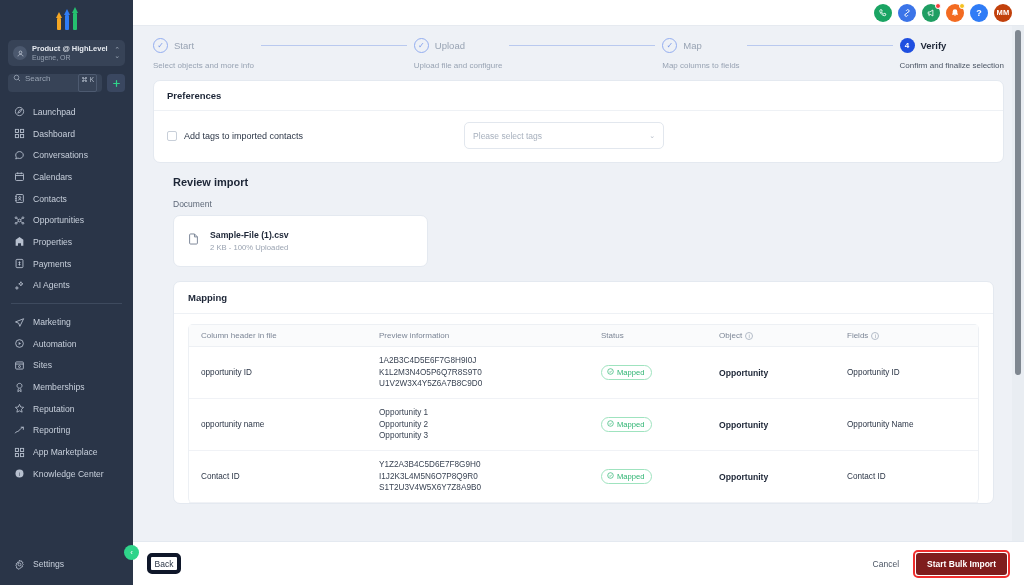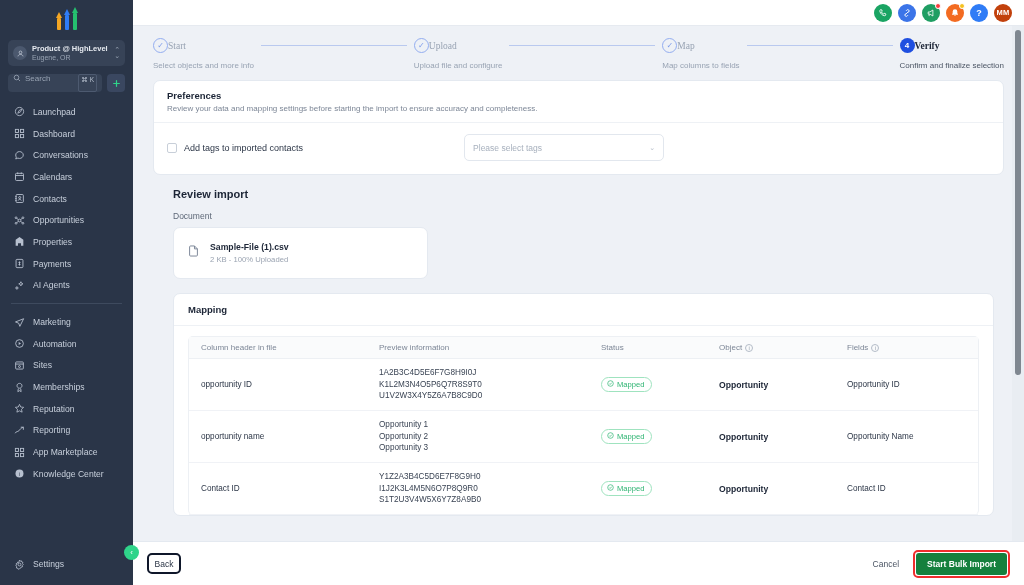--- a/index.html
+++ b/index.html
@@ -115,21 +115,21 @@
   .steps { display: flex; align-items: flex-start; }
   .step { display: flex; flex-direction: column; }
   .step-top { display: flex; align-items: center; }
   .circ {
     width: 15px; height: 15px; border-radius: 50%;
     display: flex; align-items: center; justify-content: center;
     font-size: 8px; flex: 0 0 15px;
   }
   .circ.done { border: 1.2px solid #94aef0; color: #7d9bea; background: transparent; }
   .circ.active { background: #1f4fe0; color: #fff; font-size: 8px; font-weight: bold; }
-  .step-label { font-size: 9.5px; margin-left: 0; white-space: nowrap; font-family: Liberation Serif, serif; }
+  .step-label { font-size: 9.5px; margin-left: 6px; white-space: nowrap; }
   .step-label.muted { color: #98a3b3; }
   .step-label.cur { color: #1c2536; font-weight: bold; }
   .step-desc { font-size: 8px; color: #98a3b3; margin-top: 8px; margin-left: 0; white-space: nowrap; }
   .step-desc.cur { color: #4b5564; }
   .conn { flex: 1; height: 1.3px; background: #b9c9ef; margin: 7px 7px 0 7px; }
 
   
   .scroll-area { flex: 1; overflow: hidden; position: relative; padding: 0 20px; }
 
   .card {
@@ -199,34 +199,34 @@
     bottom: 0; background: #e9edf2; z-index: 5;
   }
 
   
   .footer {
     height: 44px; background: #fff; border-top: 1px solid #e4e9f0;
     display: flex; align-items: center; padding: 0 14px;
     flex: 0 0 44px; position: relative; z-index: 25;
   }
   .btn-back {
-    width: 34px; height: 21px; border: 2px solid #0f172a; border-radius: 5px;
+    width: 34px; height: 21px; border: 4px solid #0f172a; border-radius: 5px;
     background: #fff; font-size: 8.5px; color: #2c3647; cursor: pointer;
     display: flex; align-items: center; justify-content: center;
   }
   .foot-spacer { flex: 1; }
   .btn-cancel {
     font-size: 8.5px; color: #4b5564; background: none; border: none;
     cursor: pointer; margin-right: 14px; padding-left: 8px;
   }
   .btn-primary-wrap {
     border: 2.5px solid #ef2d2d; border-radius: 5px; padding: 1px;
   }
   .btn-primary {
-    background: #15803d; color: #fff; border: none; border-radius: 3px;
+    background: #7f1d1d; color: #fff; border: none; border-radius: 3px;
     font-size: 8.5px; font-weight: bold; padding: 6px 11px; cursor: pointer;
     white-space: nowrap;
   }
 </style>
 </head>
 <body>
 
 <div class="app">
 
   <div class="sidebar">
@@ -535,21 +535,20 @@
         </div>
 
       </div>
     </div>
 
     <div class="scroll-area">
 
       <div class="card">
         <div class="card-pad">
           <div class="card-title">Preferences</div>
-          <div class="card-sub">Review your data and mapping settings before starting the import to ensure accuracy and completeness.</div>
         </div>
         <div class="card-divider"></div>
         <div class="tags-row">
           <div class="chk-wrap">
             <div class="chk"></div>
             <div class="chk-lbl">Add tags to imported contacts</div>
           </div>
           <div class="tags-select">
             <span class="tags-ph">Please select tags</span>
             <span class="chev-d">⌄</span>

